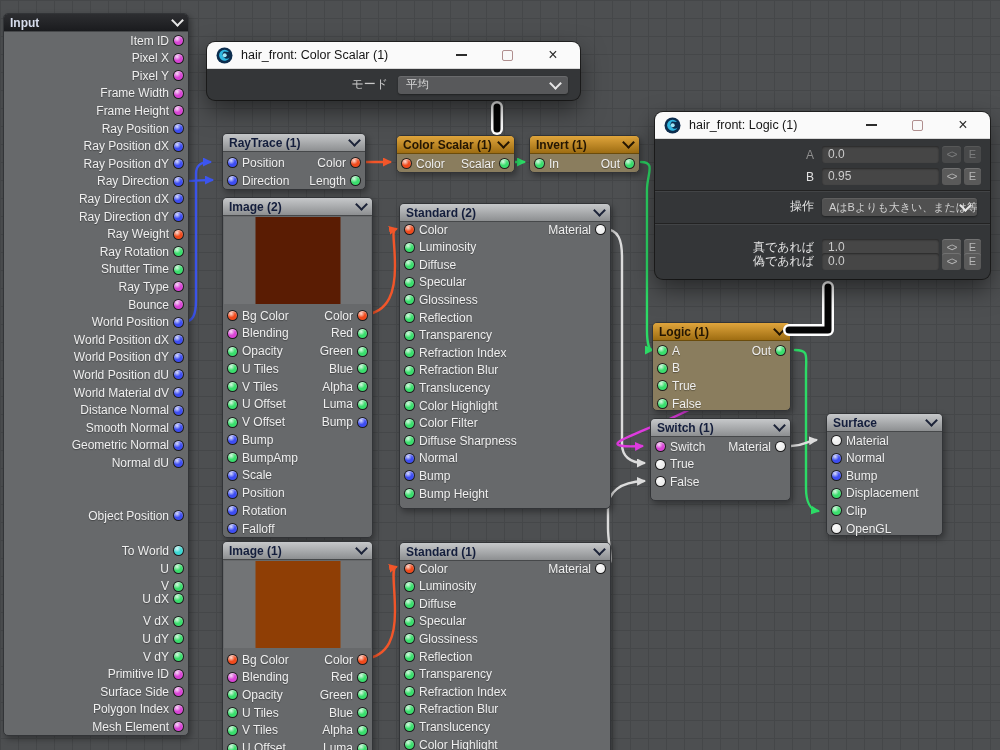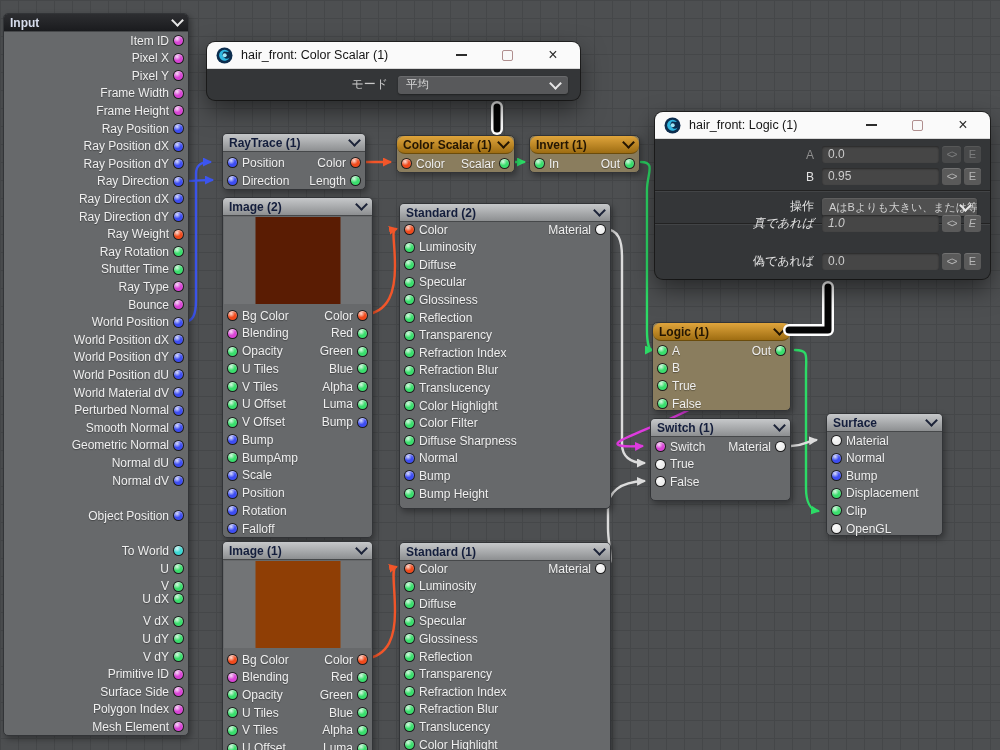--- a/index.html
+++ b/index.html
@@ -13,21 +13,21 @@
   #wire-layer{z-index:1;} #nodes-layer{position:absolute;left:0;top:0;width:1000px;height:750px;z-index:2;}
   #connector-layer{z-index:3;}
   
   .node{position:absolute;background:#67696b;border:1px solid #323437;border-radius:5px;
     box-shadow:2px 3px 6px rgba(0,0,0,.35);box-sizing:border-box;}
   .nhead{position:absolute;left:0;top:0;right:0;height:17px;display:flex;align-items:center;
     padding:0 6px;gap:4px;font-size:12px;font-weight:bold;color:#141e3c;
     background:linear-gradient(#c6c8ca,#8d8f91);border-radius:4px 4px 0 0;border-bottom:1px solid #46484a;}
   .nhead .ttl{flex:1;white-space:nowrap;overflow:hidden;}
   .node.sel{background:#8a7d5e;}
-  .node.sel .nhead{background:linear-gradient(#e0a53c,#9e6d12);color:#241603;border-bottom-color:#6b4c0c;border-radius:8px;}
+  .node.sel .nhead{background:linear-gradient(#e0a53c,#9e6d12);color:#241603;border-bottom-color:#6b4c0c;}
   .node.dark .nhead{background:linear-gradient(#2d2e31,#1a1b1e);color:#d7dded;}
   .chev{width:7px;height:7px;border-right:2px solid #1c2338;border-bottom:2px solid #1c2338;
     transform:rotate(45deg);margin-top:-4px;flex:none;}
   .chev.light{border-color:#e6e6e6;}
   .node.sel .chev{border-color:#241603;}
   .nrow{position:absolute;left:0;right:0;height:17px;display:flex;align-items:center;
     padding:0 5px;gap:5px;font-size:12px;color:#efefef;text-shadow:0 1px 1px rgba(0,0,0,.35);
     box-sizing:border-box;white-space:nowrap;}
   .nrow .spacer{flex:1;}
   .dot{width:9px;height:9px;border-radius:50%;flex:none;
@@ -216,41 +216,36 @@
           <span>World Position dU</span>
           <span class="dot" style="background: radial-gradient(circle at 35% 30%, rgba(255, 255, 255, 0.8), rgba(255, 255, 255, 0) 45%), rgb(61, 77, 242);"></span>
         </div>
         <div class="nrow" style="top: 370px;">
           <span class="spacer"></span>
           <span>World Material dV</span>
           <span class="dot" style="background: radial-gradient(circle at 35% 30%, rgba(255, 255, 255, 0.8), rgba(255, 255, 255, 0) 45%), rgb(61, 77, 242);"></span>
         </div>
         <div class="nrow" style="top: 387.6px;">
           <span class="spacer"></span>
-          <span>Perturbed Normal</span>
+          <span>Distance Normal</span>
           <span class="dot" style="background: radial-gradient(circle at 35% 30%, rgba(255, 255, 255, 0.8), rgba(255, 255, 255, 0) 45%), rgb(61, 77, 242);"></span>
         </div>
         <div class="nrow" style="top: 405.2px;">
           <span class="spacer"></span>
           <span>Smooth Normal</span>
           <span class="dot" style="background: radial-gradient(circle at 35% 30%, rgba(255, 255, 255, 0.8), rgba(255, 255, 255, 0) 45%), rgb(61, 77, 242);"></span>
         </div>
         <div class="nrow" style="top: 422.8px; text-align: right;">
           <span class="spacer"></span>
           <span>Geometric Normal</span>
           <span class="dot" style="background: radial-gradient(circle at 35% 30%, rgba(255, 255, 255, 0.8), rgba(255, 255, 255, 0) 45%), rgb(61, 77, 242);"></span>
         </div>
         <div class="nrow" style="top: 440.4px;">
           <span class="spacer"></span>
           <span>Normal dU</span>
-          <span class="dot" style="background: radial-gradient(circle at 35% 30%, rgba(255, 255, 255, 0.8), rgba(255, 255, 255, 0) 45%), rgb(61, 77, 242);"></span>
-        </div>
-        <div class="nrow" style="top: 458px;">
-          <span class="spacer"></span>
-          <span>Normal dV</span>
           <span class="dot" style="background: radial-gradient(circle at 35% 30%, rgba(255, 255, 255, 0.8), rgba(255, 255, 255, 0) 45%), rgb(61, 77, 242);"></span>
         </div>
         <div class="nrow" style="top: 493.2px;">
           <span class="spacer"></span>
           <span>Object Position</span>
           <span class="dot" style="background: radial-gradient(circle at 35% 30%, rgba(255, 255, 255, 0.8), rgba(255, 255, 255, 0) 45%), rgb(61, 77, 242);"></span>
         </div>
         <div class="nrow" style="top: 528.4px;">
           <span class="spacer"></span>
           <span>To World</span>
@@ -800,21 +795,21 @@
       </div>
       <div class="sep" style="top:51px;"></div>
       <div class="lrow" style="top:59px;">
         <span class="lbl">操作</span>
         <span class="dd">
           <span>AはBよりも大きい、または等…</span>
           <span class="chev light"></span>
         </span>
       </div>
       <div class="sep" style="top:84px;"></div>
-      <div class="lrow" style="top:76px;font-style:italic;">
+      <div class="lrow" style="top:100px;">
         <span class="lbl">真であれば</span>
         <span class="fld">1.0</span>
         <span class="sbtn mini">&lt;&gt;</span>
         <span class="sbtn ebtn">E</span>
       </div>
       <div class="lrow" style="top:114px;">
         <span class="lbl">偽であれば</span>
         <span class="fld">0.0</span>
         <span class="sbtn mini">&lt;&gt;</span>
         <span class="sbtn ebtn">E</span>

